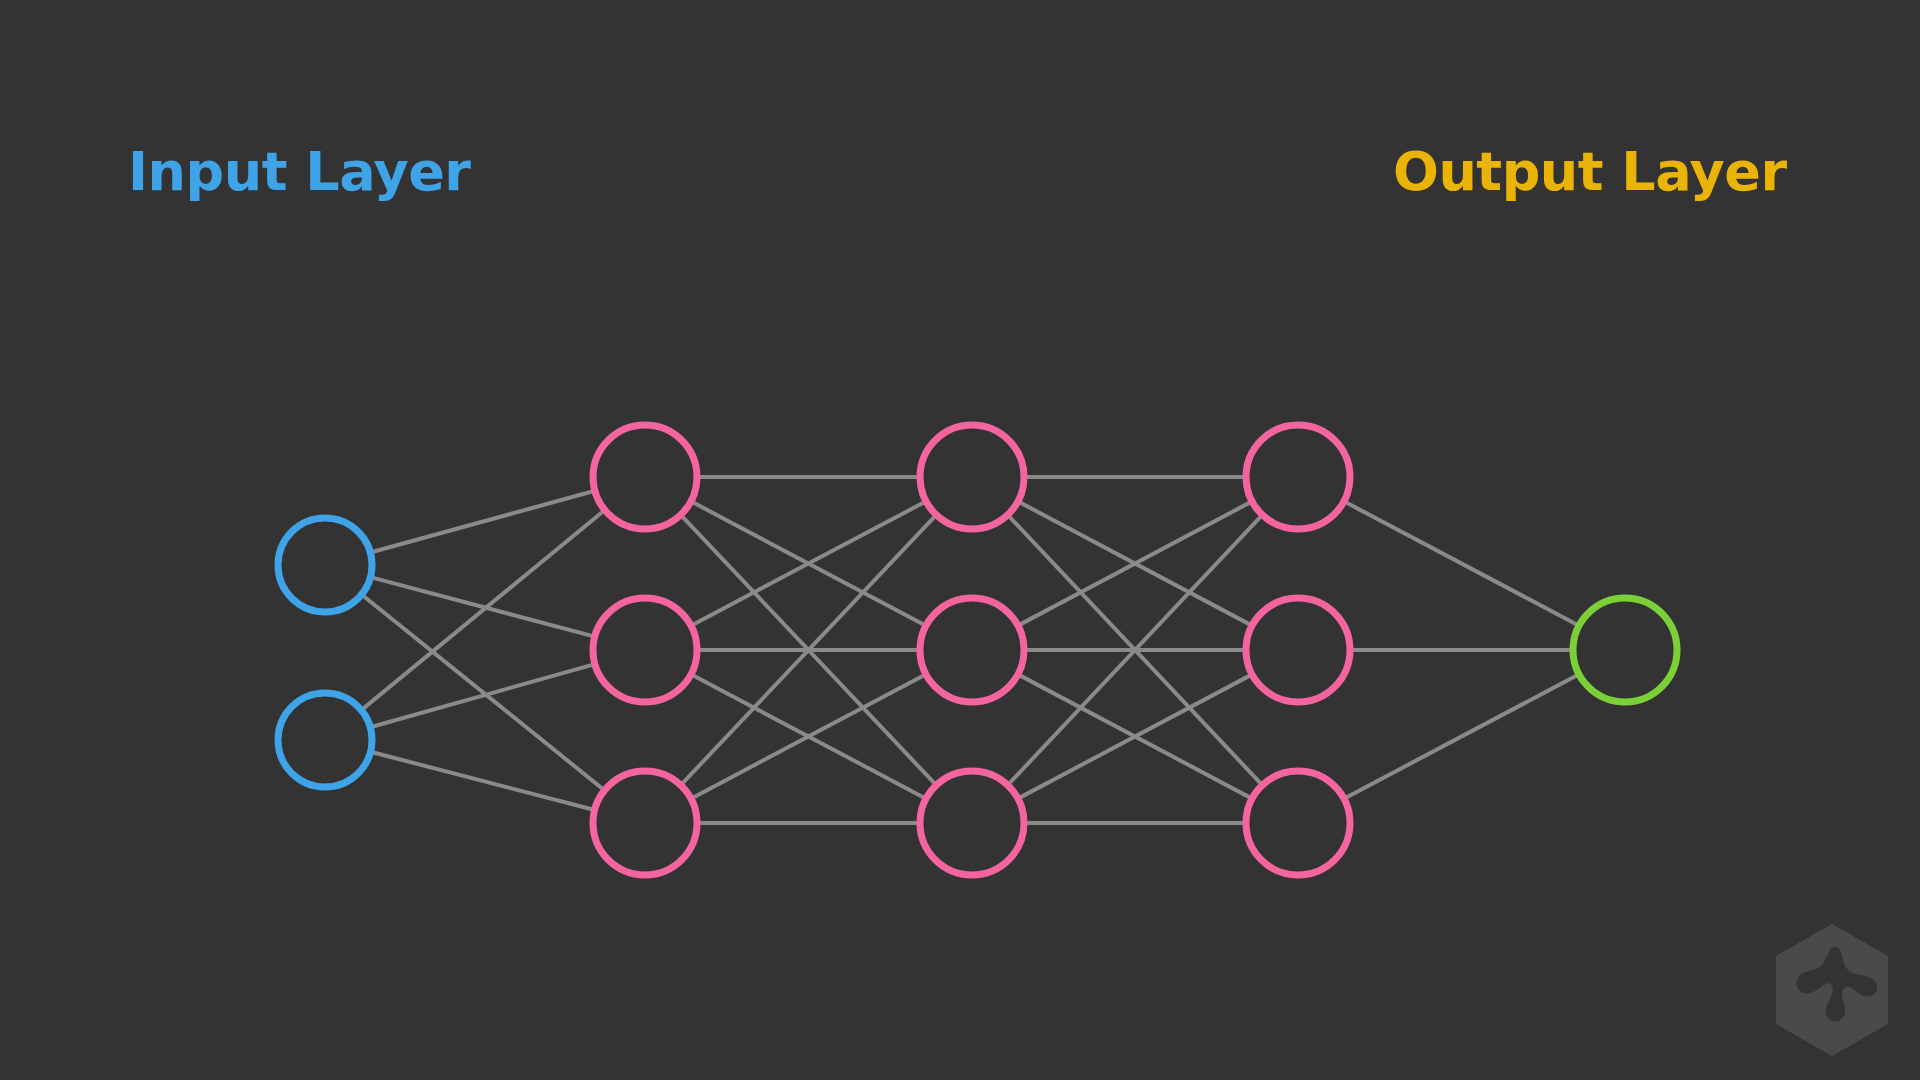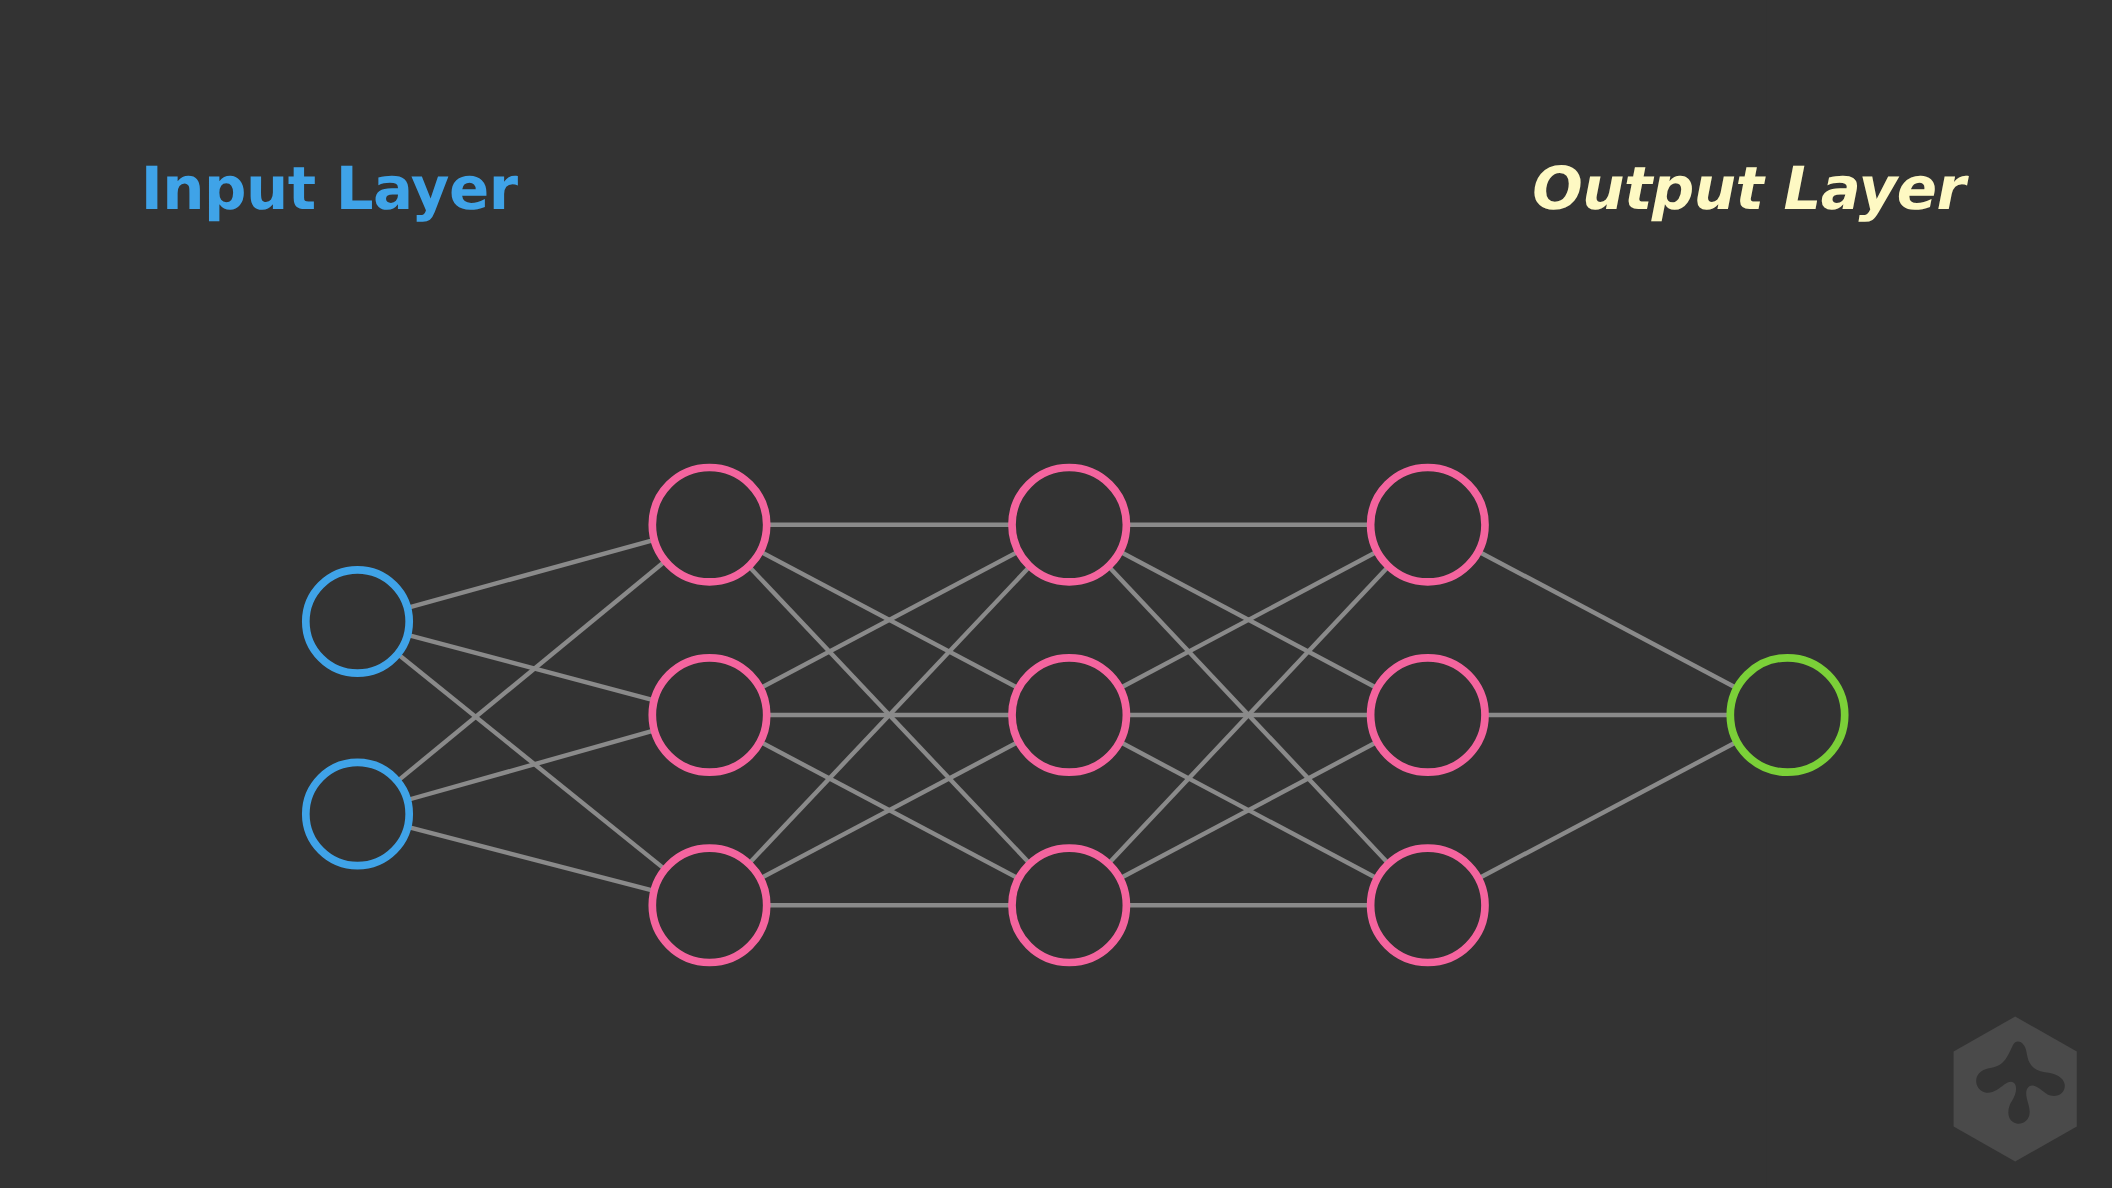--- a/index.html
+++ b/index.html
@@ -97,21 +97,21 @@
         <circle cx="1298" cy="477" r="52" fill="none" stroke="#F4649E" stroke-width="7"></circle>
         <circle cx="1298" cy="650" r="52" fill="none" stroke="#F4649E" stroke-width="7"></circle>
         <circle cx="1298" cy="823" r="52" fill="none" stroke="#F4649E" stroke-width="7"></circle>
         <circle cx="1625" cy="650" r="52" fill="none" stroke="#7BD038" stroke-width="7"></circle>
       </g>
   </svg>
 
   <div class="layer-label" id="label-input" style="color: rgb(63, 163, 232);">Input Layer</div>
 
 
-  <div class="layer-label" id="label-output" style="color: #fef9c3; font-style: italic;">Output Layer</div>
+  <div class="layer-label" id="label-output" style="color: #eab308;">Output Layer</div>
 
   <svg id="watermark" viewBox="0 0 128 140">
     <path id="wm-hex" d="M64 4 L120 36 L120 104 L64 136 L8 104 L8 36 Z" stroke="none" fill="#4A4A4A"></path>
     <path id="wm-glyph" d="M62 30
              C 58 38, 56 44, 50 48
              C 44 52, 36 50, 31 56
              C 26 62, 29 71, 36 73
              C 43 75, 49 70, 54 66
              C 58 63, 62 62, 64 66
              C 66 70, 64 76, 61 81

